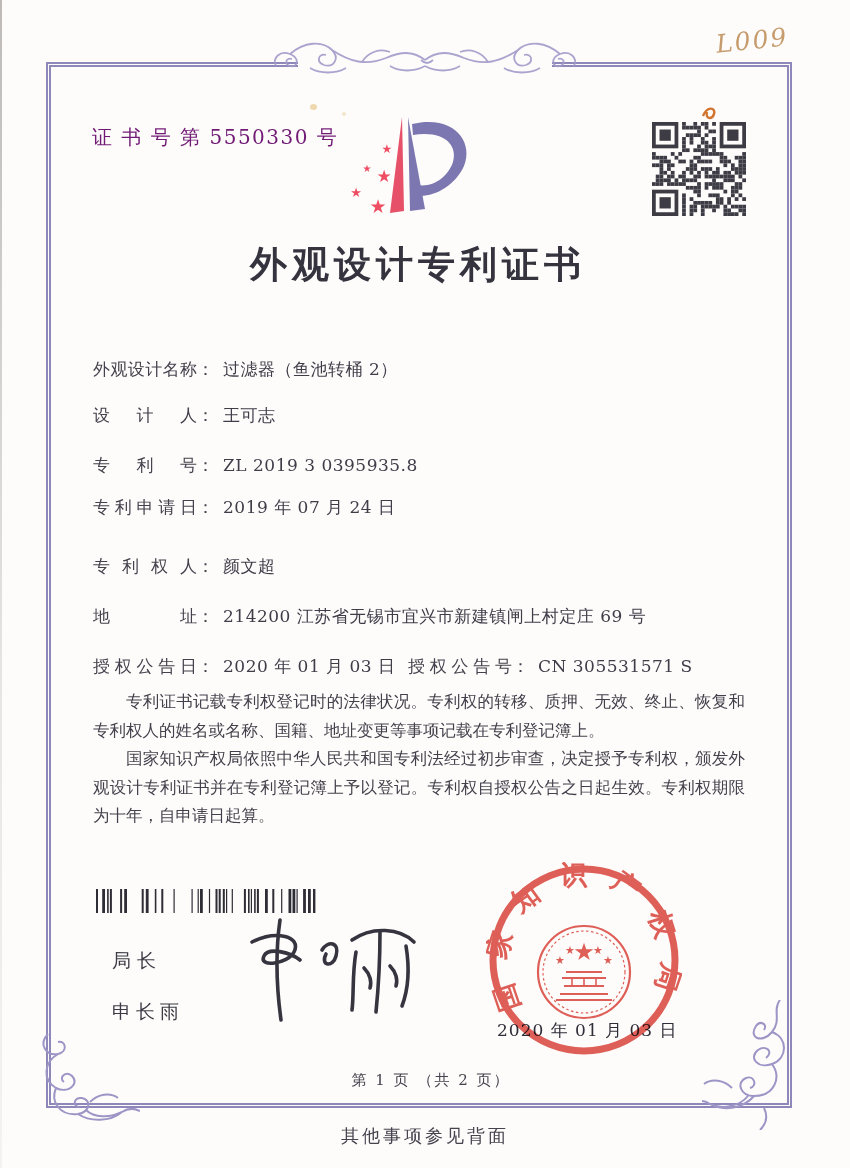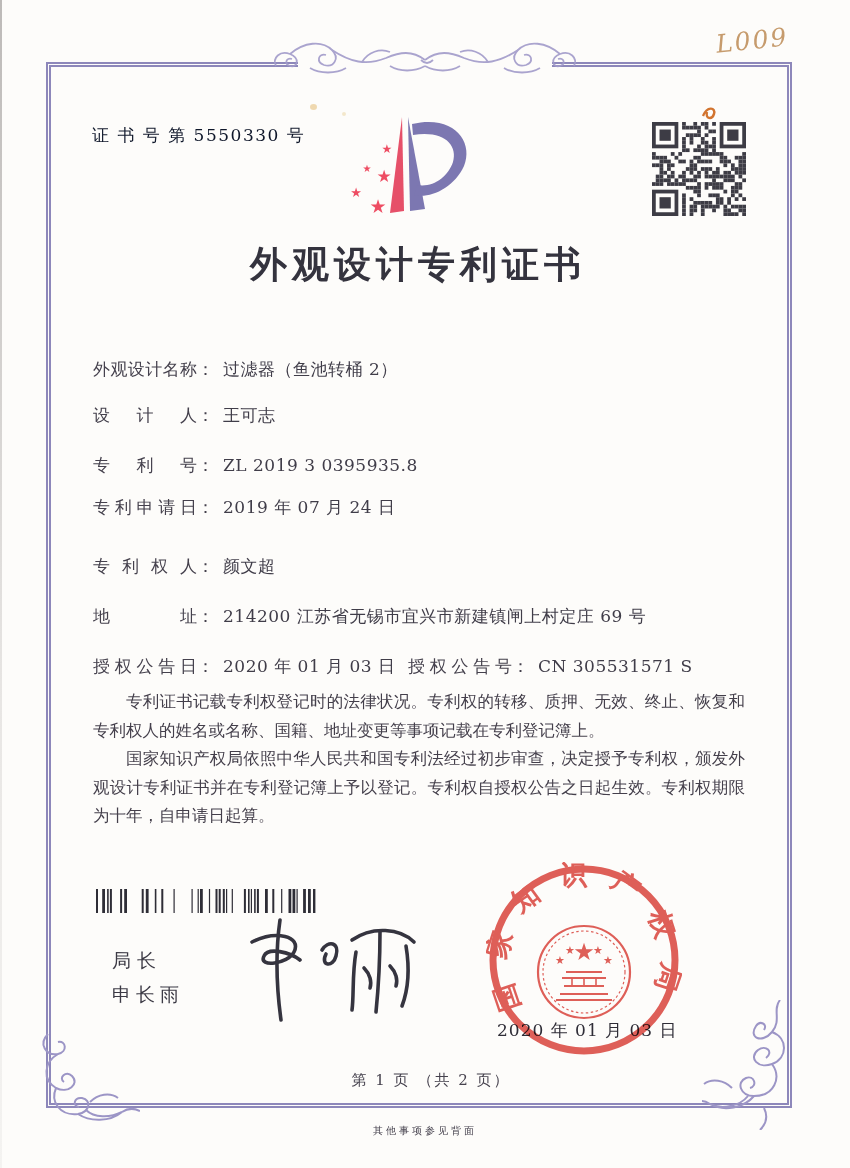--- a/index.html
+++ b/index.html
@@ -21,21 +21,21 @@
   .ornament { position:absolute; z-index:2; }
   .ornament svg { display:block; }
 
   .handwritten-note {
     position:absolute; left:716px; top:26px; z-index:3;
     font-style:italic; font-size:25px; color:#bd8b55;
     transform:rotate(-6deg); letter-spacing:2px; opacity:.85;
   }
   .cert-no {
     position:absolute; left:92px; top:124px; z-index:3;
-    font-size:17px; color:#0f172a; letter-spacing:1.5px;
+    font-size:20px; color:#701a75; letter-spacing:1.5px;
   }
   .logo { position:absolute; left:338px; top:100px; z-index:3; }
   .qr { position:absolute; left:652px; top:122px; width:94px; height:94px; z-index:3; }
   .pen-mark { position:absolute; left:700px; top:104px; z-index:3; }
 
   .doc-title {
     position:absolute; left:46px; top:240px; width:744px; z-index:3;
     text-align:center; font-size:37px; font-weight:bold; color:#34333e;
     letter-spacing:5px;
   }
@@ -53,37 +53,37 @@
   .body-text {
     position:absolute; left:93px; top:688px; width:652px; z-index:3;
     font-size:16.5px; line-height:28.6px; text-align:justify; color:#443f4b;
   }
   .body-text p { text-indent:2em; }
 
   .barcode { position:absolute; left:96px; top:889px; z-index:3; }
 
   .signer { position:absolute; left:112px; top:948px; z-index:3; font-size:19px; color:#3c3a45; }
   .signer .line1 { letter-spacing:6px; }
-  .signer .line2 { margin-top:8px; letter-spacing:5px; }
+  .signer .line2 { margin-top:25px; letter-spacing:5px; }
   .signature { position:absolute; left:218px; top:912px; z-index:4; }
 
   .seal { position:absolute; left:486px; top:862px; z-index:6; mix-blend-mode:multiply; opacity:.88; }
   .seal-ring-text { font-size:27px; font-weight:bold; fill:#dc4a43; letter-spacing:21px; font-family:"DejaVu Serif",serif; }
   .seal-date {
     position:absolute; left:497px; top:1019px; z-index:5; font-size:17px;
     color:#2f2d37; letter-spacing:1px; white-space:nowrap;
   }
 
   .pagination {
     position:absolute; left:46px; top:1071px; width:746px; z-index:3;
     text-align:center; font-size:15px; letter-spacing:2px; color:#45414d;padding-left:24px;
   }
   .back-note {
     position:absolute; left:0; top:1124px; width:850px; z-index:3;
-    text-align:center; font-size:10px; letter-spacing:3px; color:#46424e;
+    text-align:center; font-size:18px; letter-spacing:3px; color:#46424e;
   }
   .speck { position:absolute; border-radius:50%; z-index:2; }
 </style>
 </head>
 <body>
 
 <div class="sheet">
 
   <div class="speck" style="left:310px; top:104px; width:7px; height:6px; background:#e8c98e; opacity:.7;"></div>
   <div class="speck" style="left:342px; top:112px; width:4px; height:4px; background:#edd9ab; opacity:.6;"></div>

